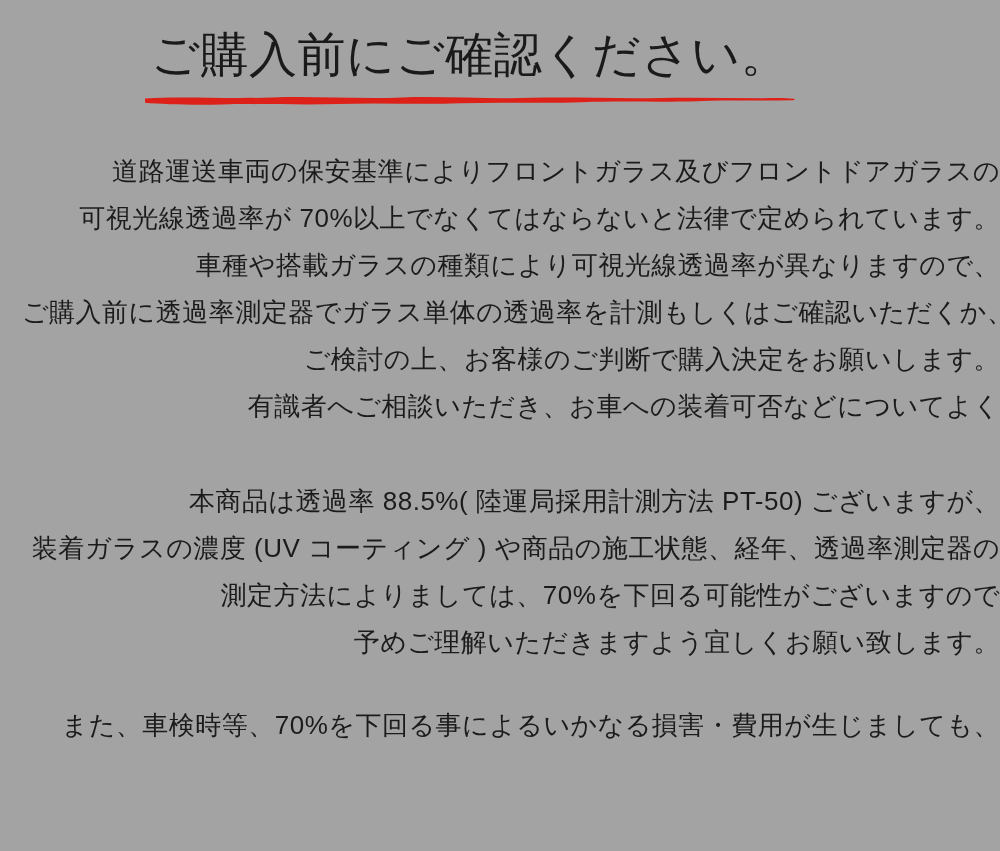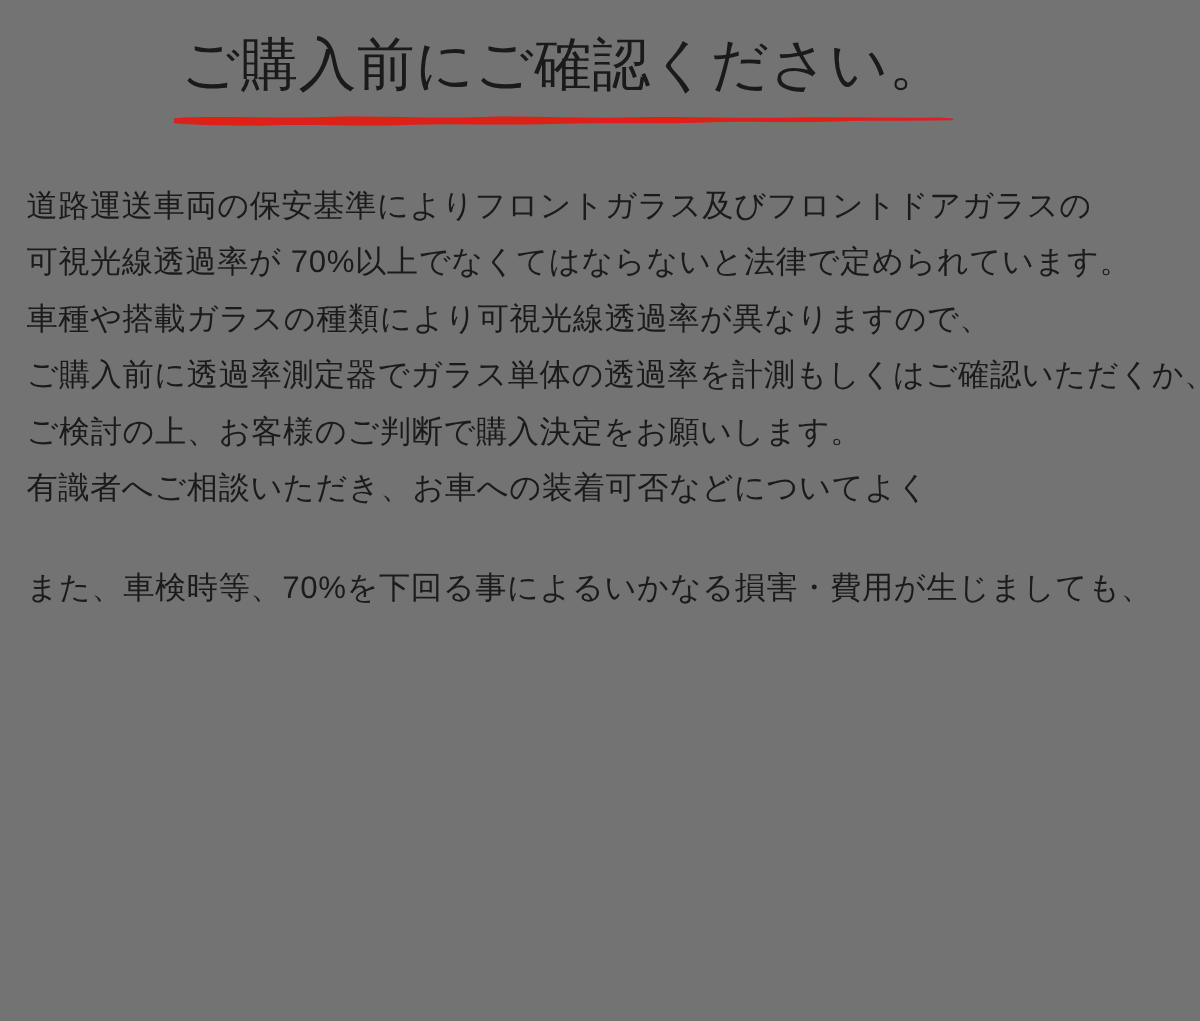--- a/index.html
+++ b/index.html
@@ -4,21 +4,21 @@
 <style>
   html, body {
     margin: 0;
     padding: 0;
     background: #ffffff;
   }
   .page {
     position: relative;
     width: 1000px;
     height: 851px;
-    background: #737373;
+    background: #a3a3a3;
     overflow: hidden;
     font-family: "Liberation Sans", "DejaVu Sans", sans-serif;
     color: #1b1b1b;
   }
   .title-wrap {
     position: absolute;
     top: 26px;
     left: 0;
     width: 1000px;
     text-align: center;
@@ -44,20 +44,21 @@
     fill: #dd2119;
   }
   .content {
     position: absolute;
     top: 148px;
     left: 22px;
     right: 0;
     font-size: 26px;
     line-height: 47px;
     letter-spacing: 0.5px;
+    text-align: right;
   }
   .content p {
     margin: 0;
   }
   .content p.para-2 { margin-top: 48px; }
   .content p.para-3 { margin-top: 36px; }
   .line {
     display: block;
     white-space: nowrap;
   }
@@ -92,19 +93,25 @@
 
     <p class="para-1">
       <span class="line">道路運送車両の保安基準によりフロントガラス及びフロントドアガラスの</span>
       <span class="line">可視光線透過率が 70%以上でなくてはならないと法律で定められています。</span>
       <span class="line">車種や搭載ガラスの種類により可視光線透過率が異なりますので、</span>
       <span class="line">ご購入前に透過率測定器でガラス単体の透過率を計測もしくはご確認いただくか、</span>
       <span class="line">ご検討の上、お客様のご判断で購入決定をお願いします。</span>
       <span class="line">有識者へご相談いただき、お車への装着可否などについてよく</span>
     </p>
 
+    <p class="para-2">
+      <span class="line">本商品は透過率 88.5%( 陸運局採用計測方法 PT-50) ございますが、</span>
+      <span class="line">装着ガラスの濃度 (UV コーティング ) や商品の施工状態、経年、透過率測定器の</span>
+      <span class="line">測定方法によりましては、70%を下回る可能性がございますので</span>
+      <span class="line">予めご理解いただきますよう宜しくお願い致します。</span>
+    </p>
 
     <p class="para-3">
       <span class="line">また、車検時等、70%を下回る事によるいかなる損害・費用が生じましても、</span>
     </p>
 
   </div>
 </div>
 
 </body></html>

